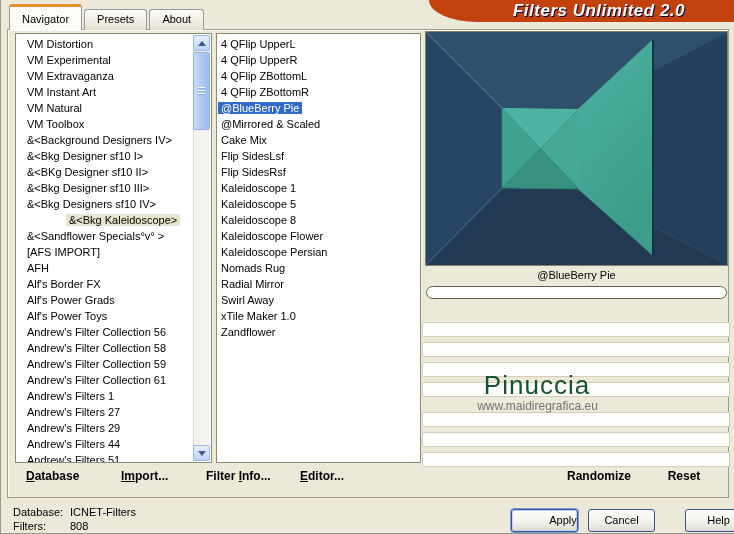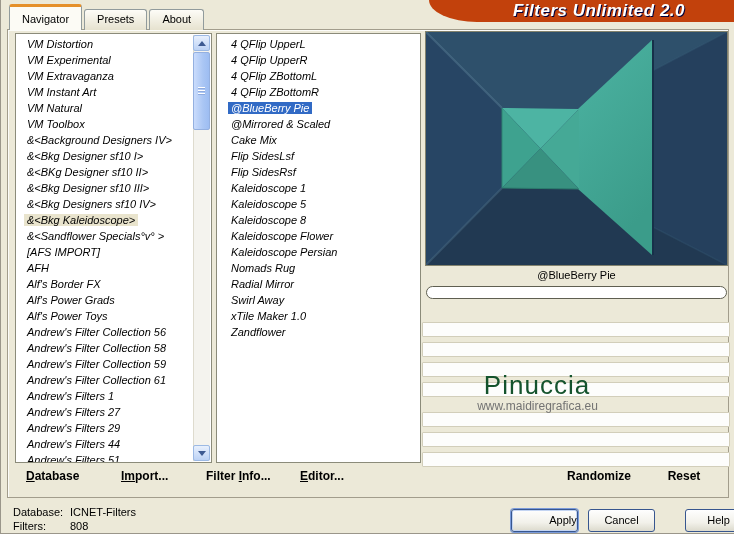--- a/index.html
+++ b/index.html
@@ -36,26 +36,26 @@
     background:#ece9d8;border:1px solid #a29d8c;
     box-shadow:inset 1px 1px 0 rgba(255,255,255,.85);
   }
   
   .listbox{
     position:absolute;box-sizing:border-box;background:#fff;
     border:1px solid #8b8b7a;overflow:hidden;
   }
   .listbox.left{left:14px;top:33px;width:197px;height:430px;}
   .listbox.mid{left:215px;top:33px;width:205px;height:430px;}
-  .list-items{position:absolute;top:2px;left:0;right:0;font-style:italic;}
+  .list-items{position:absolute;top:2px;left:0;right:0;}
   .listbox.left .list-items{right:18px;}
   .lrow{height:16px;line-height:16px;white-space:nowrap;padding-left:8px;}
-  .listbox.mid .lrow{padding-left:11px;}
+  .listbox.mid .lrow{padding-left:1px;}
   .ltxt{padding:0 3px;}
-  .sel-beige{background:#e9e4cd;}
+  .sel-beige{background:#e9e4cd;margin-left:42px;}
   .sel-blue{background:#316ac5;color:#fff;}
   
   .scrollbar{position:absolute;top:1px;right:1px;bottom:1px;width:17px;background:#f4f3ee;
     box-shadow:inset 1px 0 0 #dedbce;}
   .sb-btn{
     position:absolute;left:0;width:17px;height:16px;box-sizing:border-box;
     background:linear-gradient(#e8f0fd,#bcd2f5);border:1px solid #9cb9e4;border-radius:2px;
     display:flex;align-items:center;justify-content:center;
   }
   .sb-btn.up{top:0;} .sb-btn.down{bottom:0;}

